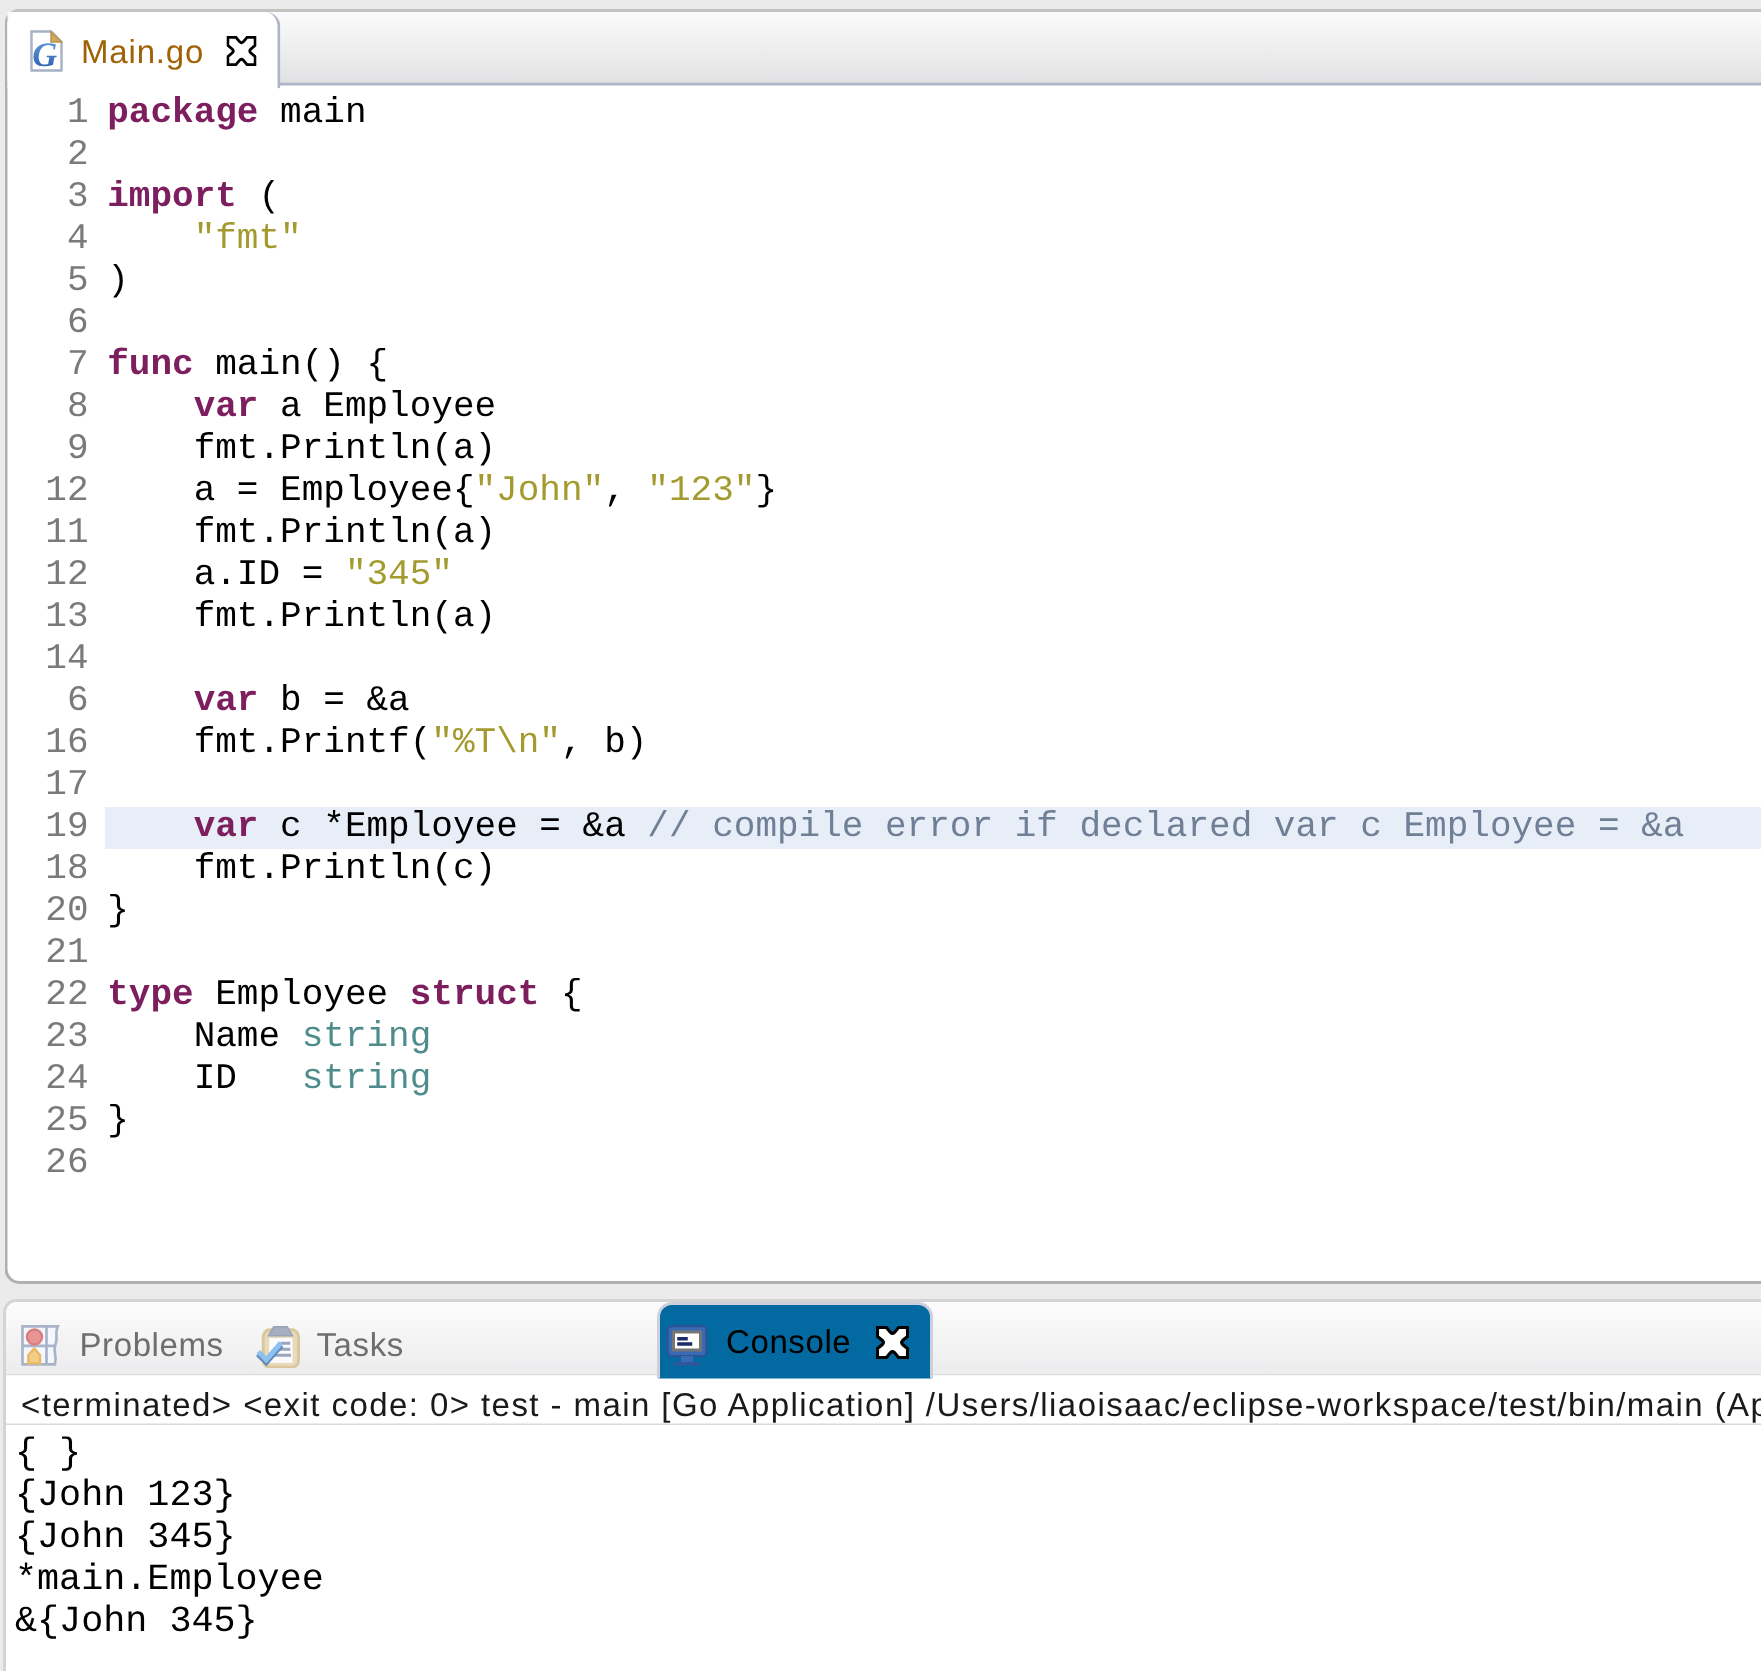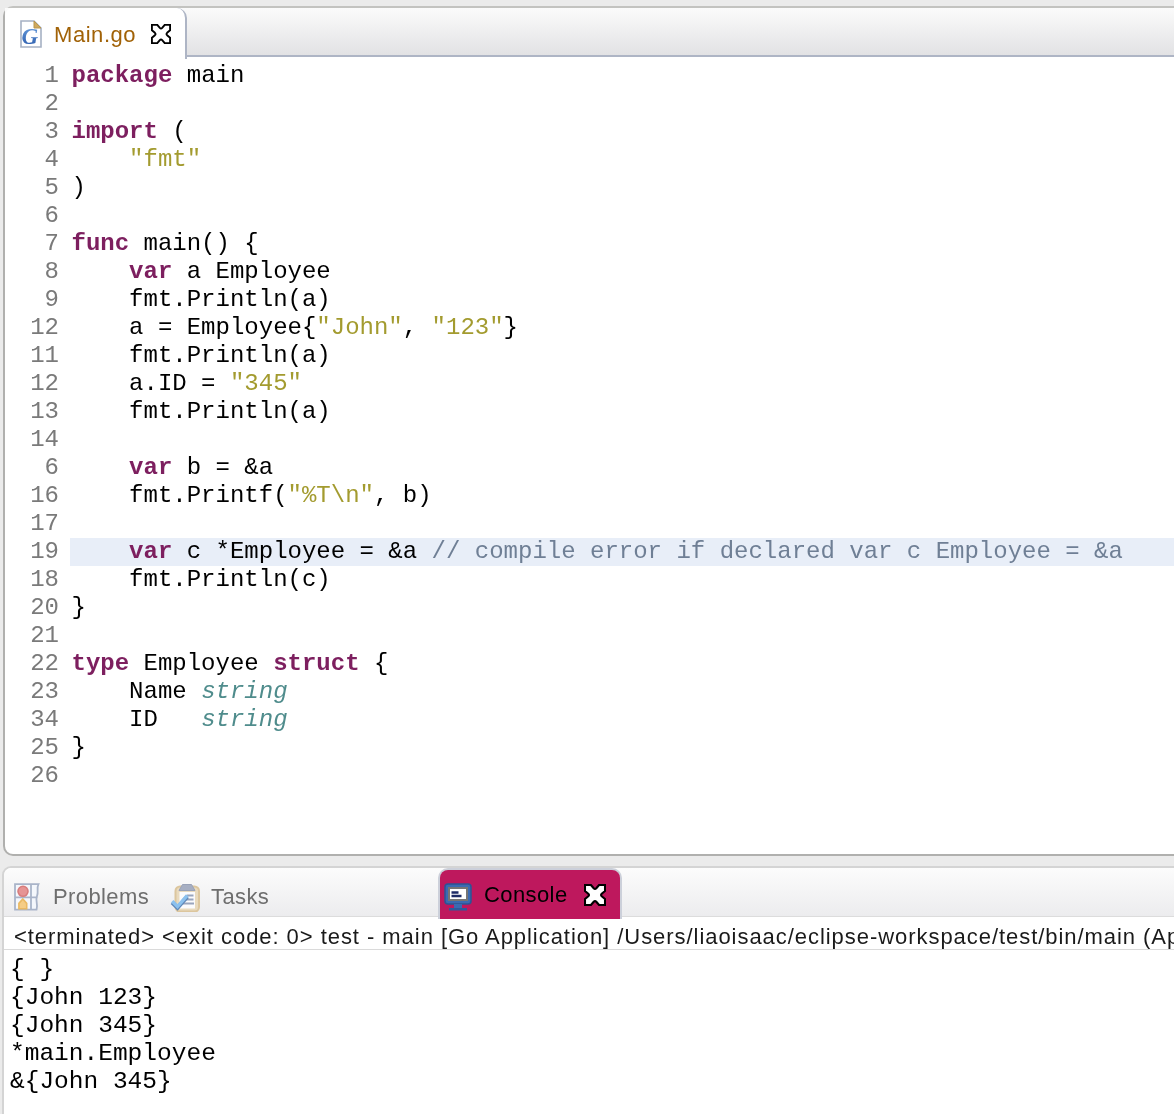--- a/index.html
+++ b/index.html
@@ -19,32 +19,32 @@
 
 .nums { position:absolute; left:0; top:54px; width:54px; text-align:right;
   font-family:"Liberation Mono",monospace; font-size:24px; line-height:28px; color:#7a7a7a; }
 .code { position:absolute; left:64.5px; top:54px; right:0;
   font-family:"Liberation Mono",monospace; font-size:24px; line-height:28px; color:#000; }
 .code div { height:28px; padding-left:2px; white-space:pre; }
 .code .hl { background:#e8eef8; }
 .kw { color:#7d1f5f; font-weight:bold;text-align:center; }
 .str { color:#a39b2f; }
 .cmt { color:#6f7f95; }
-.typ { color:#4f8c8c;font-style:italic; }
+.typ { color:#4f8c8c; }
 
 
 .console { position:absolute; left:2px; top:866px; width:1178px; height:254px;
   background:#fff; border:2px solid #d4d4d4; border-bottom:none; border-radius:9px 0 0 0; }
 .ctabbar { position:absolute; left:0; top:0; right:0; height:49px;
   background:linear-gradient(#fcfcfc,#ececee); border-bottom:1px solid #dcdcdc;
   border-top-left-radius:8px; }
 .vtab { position:absolute; top:0; height:57px; display:flex; align-items:center;
   font-size:22px; letter-spacing:0.4px; color:#6e6e6e; }
 .vtab svg { margin-right:11px; }
-.atab { position:absolute; left:434px; top:0; width:184px; height:51px; background:#be185d;
+.atab { position:absolute; left:434px; top:0; width:184px; height:51px; background:#0369a1;
   border:2px solid #ccd0da; border-bottom:none; border-radius:10px 10px 0 0;
   display:flex; align-items:center; font-size:22px; letter-spacing:0.4px; color:#000; }
 .term { position:absolute; left:14px; top:924px; font-size:22px; letter-spacing:0.95px; color:#1a1a1a; white-space:pre; }
 .sep { position:absolute; left:4px; top:949px; width:1170px; height:1px; background:#dadada; }
 .cout { position:absolute; left:10px; top:956px; font-family:"Liberation Mono",monospace;
   font-size:24.5px; line-height:28px; color:#000; white-space:pre; }
 </style>
 </head>
 <body>
 <div class="page">
@@ -86,21 +86,21 @@
         <div>14</div>
         <div>6</div>
         <div>16</div>
         <div>17</div>
         <div>19</div>
         <div>18</div>
         <div>20</div>
         <div>21</div>
         <div>22</div>
         <div>23</div>
-        <div>34</div>
+        <div>24</div>
         <div>25</div>
         <div>26</div>
       </div>
 
   <div class="code">
 <div><span class="kw">package</span> main</div>
 <div> </div>
 <div><span class="kw">import</span> (</div>
 <div>    <span class="str">"fmt"</span></div>
 <div>)</div>

